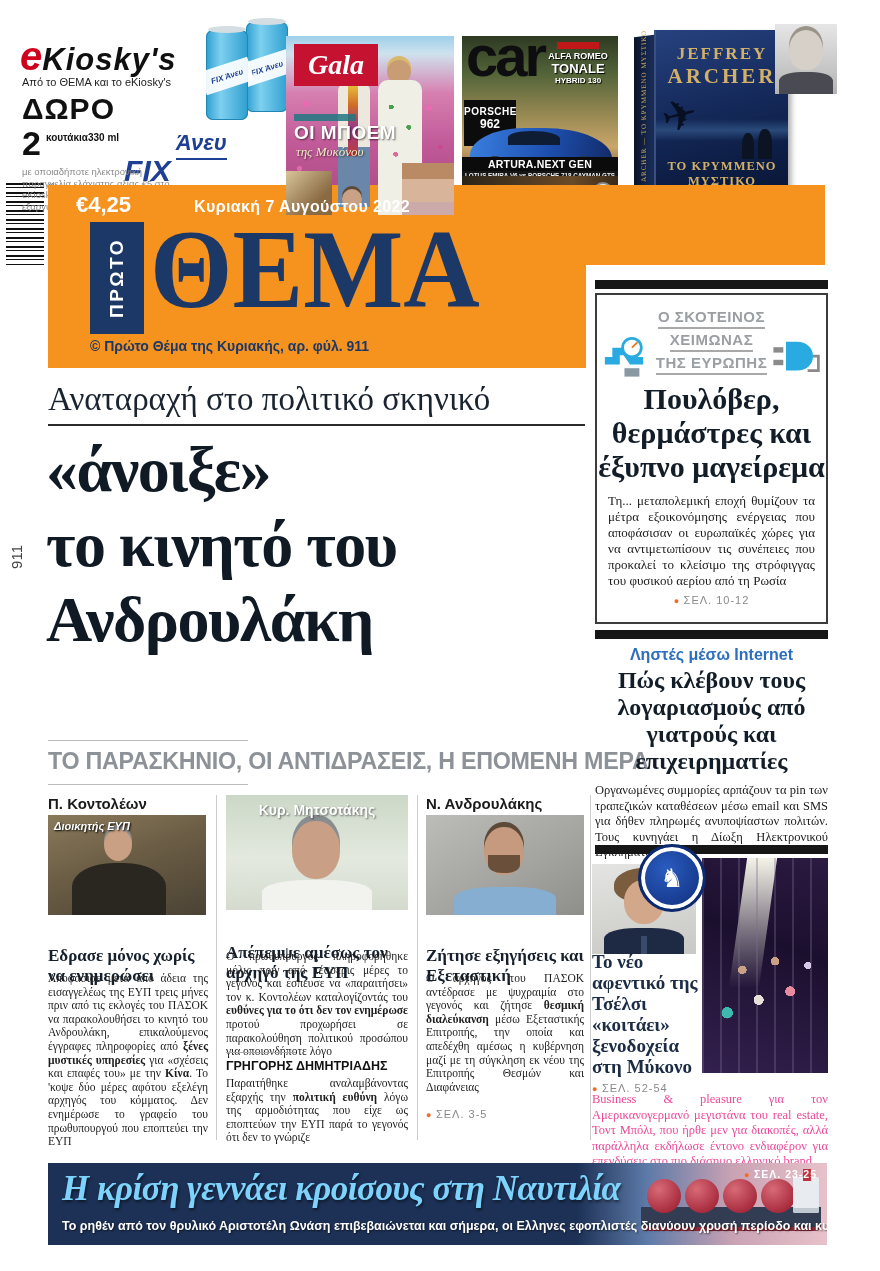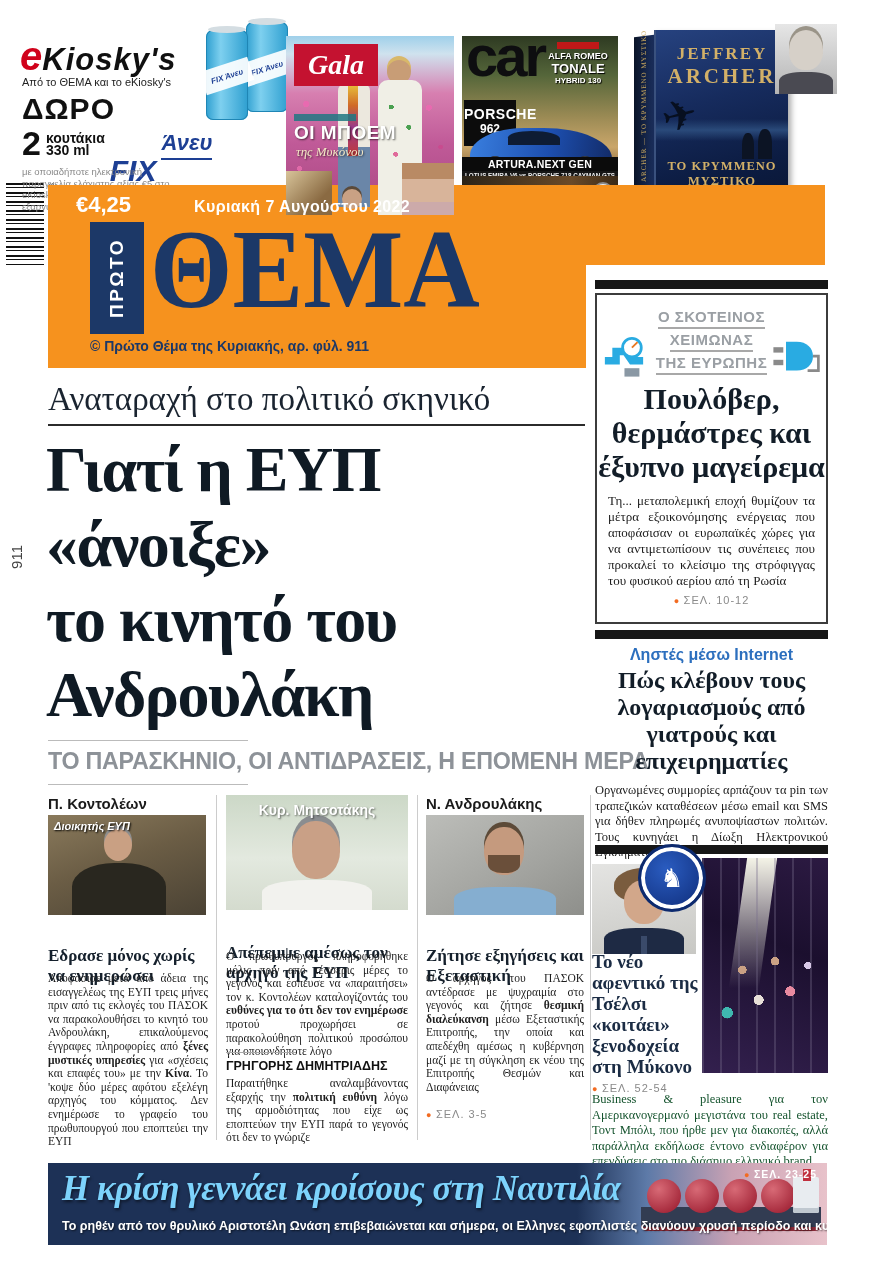--- a/index.html
+++ b/index.html
@@ -16,21 +16,21 @@
 
   
   .promo{left:20px;top:34px;width:262px;height:152px;}
   .promo-logo{position:absolute;left:0;top:0;white-space:nowrap;}
   .promo-mark{font-size:40px;font-weight:800;font-style:italic;color:#d0021b;}
   .promo-name{font-size:31px;font-weight:800;font-style:italic;color:#101010;letter-spacing:1px;}
   .promo-tagline{position:absolute;left:2px;top:42px;font-size:11px;color:#222;}
   .promo-gift{position:absolute;left:2px;top:58px;font-size:30px;font-weight:900;color:#101010;letter-spacing:1px;}
   .promo-qtyrow{position:absolute;left:2px;top:94px;display:flex;align-items:flex-start;gap:5px;}
   .promo-qty{font-size:34px;font-weight:900;color:#101010;line-height:30px;}
-  .promo-units{display:flex;flex-direction:column;font-size:14px;font-weight:700;color:#101010;line-height:12px;padding-top:4px;}
+  .promo-units{display:flex;flex-direction:row;font-size:10px;font-weight:700;color:#101010;line-height:12px;padding-top:4px;align-items:flex-end;}
   .promo-fix{font-size:30px;font-weight:900;font-style:italic;color:#1d3f94;line-height:30px;margin-top:28px;}
   .promo-fix2{font-size:22px;font-weight:700;font-style:italic;color:#1d3f94;line-height:30px;border-bottom:2px solid #1d3f94;}
   .promo-terms{position:absolute;left:2px;top:132px;width:168px;font-size:9.5px;line-height:11.5px;color:#8a8a8a;}
   .cans{left:206px;top:22px;width:90px;height:104px;}
   .can{position:absolute;width:42px;height:90px;border-radius:7px;
        background:linear-gradient(90deg,#2e9fd0,#7ed0ef 35%,#2e9fd0);box-shadow:inset 0 0 0 1px #1f86b5;}
   .can::before{content:"";position:absolute;left:2px;top:-4px;width:38px;height:7px;border-radius:50%;background:#d4dde2;}
   .can .band{position:absolute;left:-4px;top:34px;width:50px;height:24px;background:rgba(255,255,255,.92);transform:rotate(-18deg);
        display:flex;align-items:center;justify-content:center;}
   .can .band span{font-size:8px;font-weight:800;font-style:italic;color:#1d3f94;}
@@ -72,21 +72,21 @@
   .gala-inset3{position:absolute;left:56px;bottom:6px;width:20px;height:20px;border-radius:50%;z-index:3;background:#c9a184;box-shadow:0 -3px 0 0 #5a4a3a;}
 
   
   .car{left:462px;top:36px;width:156px;height:179px;overflow:hidden;
     background:linear-gradient(180deg,#2e3a22 0%,#55663a 22%,#9a8a54 45%,#caa66a 62%,#7a5a34 78%,#3a2c1c 100%);}
   .car-logo{position:absolute;left:4px;top:-14px;font-size:58px;font-weight:900;color:#0e0e10;letter-spacing:-3px;}
   .car-topright{position:absolute;right:3px;top:6px;width:74px;text-align:center;color:#fff;text-shadow:1px 1px 1px #000;}
   .car-topright .chip{width:42px;height:7px;background:#c01818;margin:0 auto 2px;}
   .car-tr1{font-size:9px;font-weight:800;} .car-tr2{font-size:13px;font-weight:900;} .car-tr3{font-size:8px;font-weight:700;}
   .car-badge{position:absolute;left:2px;top:64px;width:52px;height:46px;background:#0c0c0c;color:#fff;text-align:center;padding-top:6px;box-sizing:border-box;}
-  .car-badge .b1{font-size:14px;font-weight:800;letter-spacing:.5px;} .car-badge .b2{font-size:12px;font-weight:900;}
+  .car-badge .b1{font-size:10px;font-weight:800;letter-spacing:.5px;} .car-badge .b2{font-size:12px;font-weight:900;}
   .car-vehicle{position:absolute;left:8px;top:92px;width:142px;height:40px;
     background:linear-gradient(100deg,#3a80e0 0%,#1d4fb0 55%,#122a66 100%);
     border-radius:48% 60% 12px 14px / 85% 95% 12px 14px;}
   .car-vehicle::before{content:"";position:absolute;left:38px;top:3px;width:52px;height:14px;border-radius:50% 60% 0 0;background:#0e1c34;}
   .wheel{position:absolute;width:18px;height:18px;border-radius:50%;background:#14171b;box-shadow:inset 0 0 0 3px #3a3f46;bottom:-6px;}
   .wheel.w1{left:16px;} .wheel.w2{right:18px;}
   .car-bottom{position:absolute;left:0;top:140px;width:156px;height:39px;background:linear-gradient(90deg,#2c2418,#6a4a28 70%,#3a2a18);}
   .car-strip1{position:absolute;left:0;top:121px;width:156px;height:14px;background:#0b0b0b;color:#fff;
     font-size:10.5px;font-weight:900;text-align:center;line-height:14px;letter-spacing:.2px;}
   .car-strip2{position:absolute;left:0;top:135px;width:156px;height:9px;background:#161616;color:#eee;
@@ -221,21 +221,21 @@
     background:linear-gradient(180deg,rgba(255,255,240,.95),rgba(255,255,240,0));}
   .party::after{content:"";position:absolute;inset:0;background-image:
     radial-gradient(circle 8px at 20% 72%,#3fb8b0 70%,transparent 72%),
     radial-gradient(circle 7px at 45% 66%,#e8e0d8 70%,transparent 72%),
     radial-gradient(circle 7px at 70% 62%,#e88aa0 70%,transparent 72%),
     radial-gradient(circle 6px at 32% 52%,#caa184 70%,transparent 72%),
     radial-gradient(circle 6px at 58% 48%,#caa184 70%,transparent 72%),
     radial-gradient(circle 5px at 84% 50%,#d8c8e8 70%,transparent 72%),
     repeating-linear-gradient(90deg,rgba(120,110,140,.35) 0 2px,transparent 2px 18px);}
   .chel-body{position:absolute;left:0;top:238px;width:236px;font-family:"Liberation Serif",serif;
-    font-size:12.5px;line-height:15.5px;color:#14532d;text-align:justify;}
+    font-size:12.5px;line-height:15.5px;color:#ec4899;text-align:justify;}
 
   
   .banner{left:48px;top:1163px;width:779px;height:82px;background:#1d3156;overflow:hidden;}
   .banner-sky{position:absolute;right:0;top:0;width:250px;height:82px;
     background:linear-gradient(90deg,rgba(29,49,86,0) 0%,#5d7aa8 28%,#c9a2b4 62%,#e8c2ca 100%);}
   .ship{position:absolute;right:6px;top:14px;width:180px;height:58px;}
   .ship .hull{position:absolute;left:0;bottom:4px;width:180px;height:20px;background:#323c52;border-bottom:4px solid #8a2a38;border-radius:0 0 6px 6px;}
   .ship .tank{position:absolute;top:2px;width:34px;height:34px;border-radius:50%;
     background:radial-gradient(circle at 35% 30%,#d86a76,#a62a3c 75%);}
   .t1{left:6px;} .t2{left:44px;} .t3{left:82px;} .t4{left:120px;}
@@ -359,21 +359,20 @@
   <div class="abs date">Κυριακή 7 Αυγούστου 2022</div>
   <div class="abs proto-box">
       <span>ΠΡΩΤΟ</span>
     </div>
   <div class="abs brand">ΘΕΜΑ</div>
   <div class="abs copyright">© Πρώτο Θέμα της Κυριακής, αρ. φύλ. 911</div>
 
   <div class="abs kicker serif">Αναταραχή στο πολιτικό σκηνικό</div>
   <div class="abs kicker-rule"></div>
   <div class="abs headline">
-    <div>Γιατί η ΕΥΠ</div>
     <div>«άνοιξε»</div>
     <div>το κινητό του</div>
     <div>Ανδρουλάκη</div>
   </div>
   <div class="abs sub-rule-t"></div>
   <div class="abs subhead">ΤΟ ΠΑΡΑΣΚΗΝΙΟ, ΟΙ ΑΝΤΙΔΡΑΣΕΙΣ, Η ΕΠΟΜΕΝΗ ΜΕΡΑ</div>
   <div class="abs sub-rule-b"></div>
 
   <div class="abs vr vr1"></div>
   <div class="abs vr vr2"></div>

